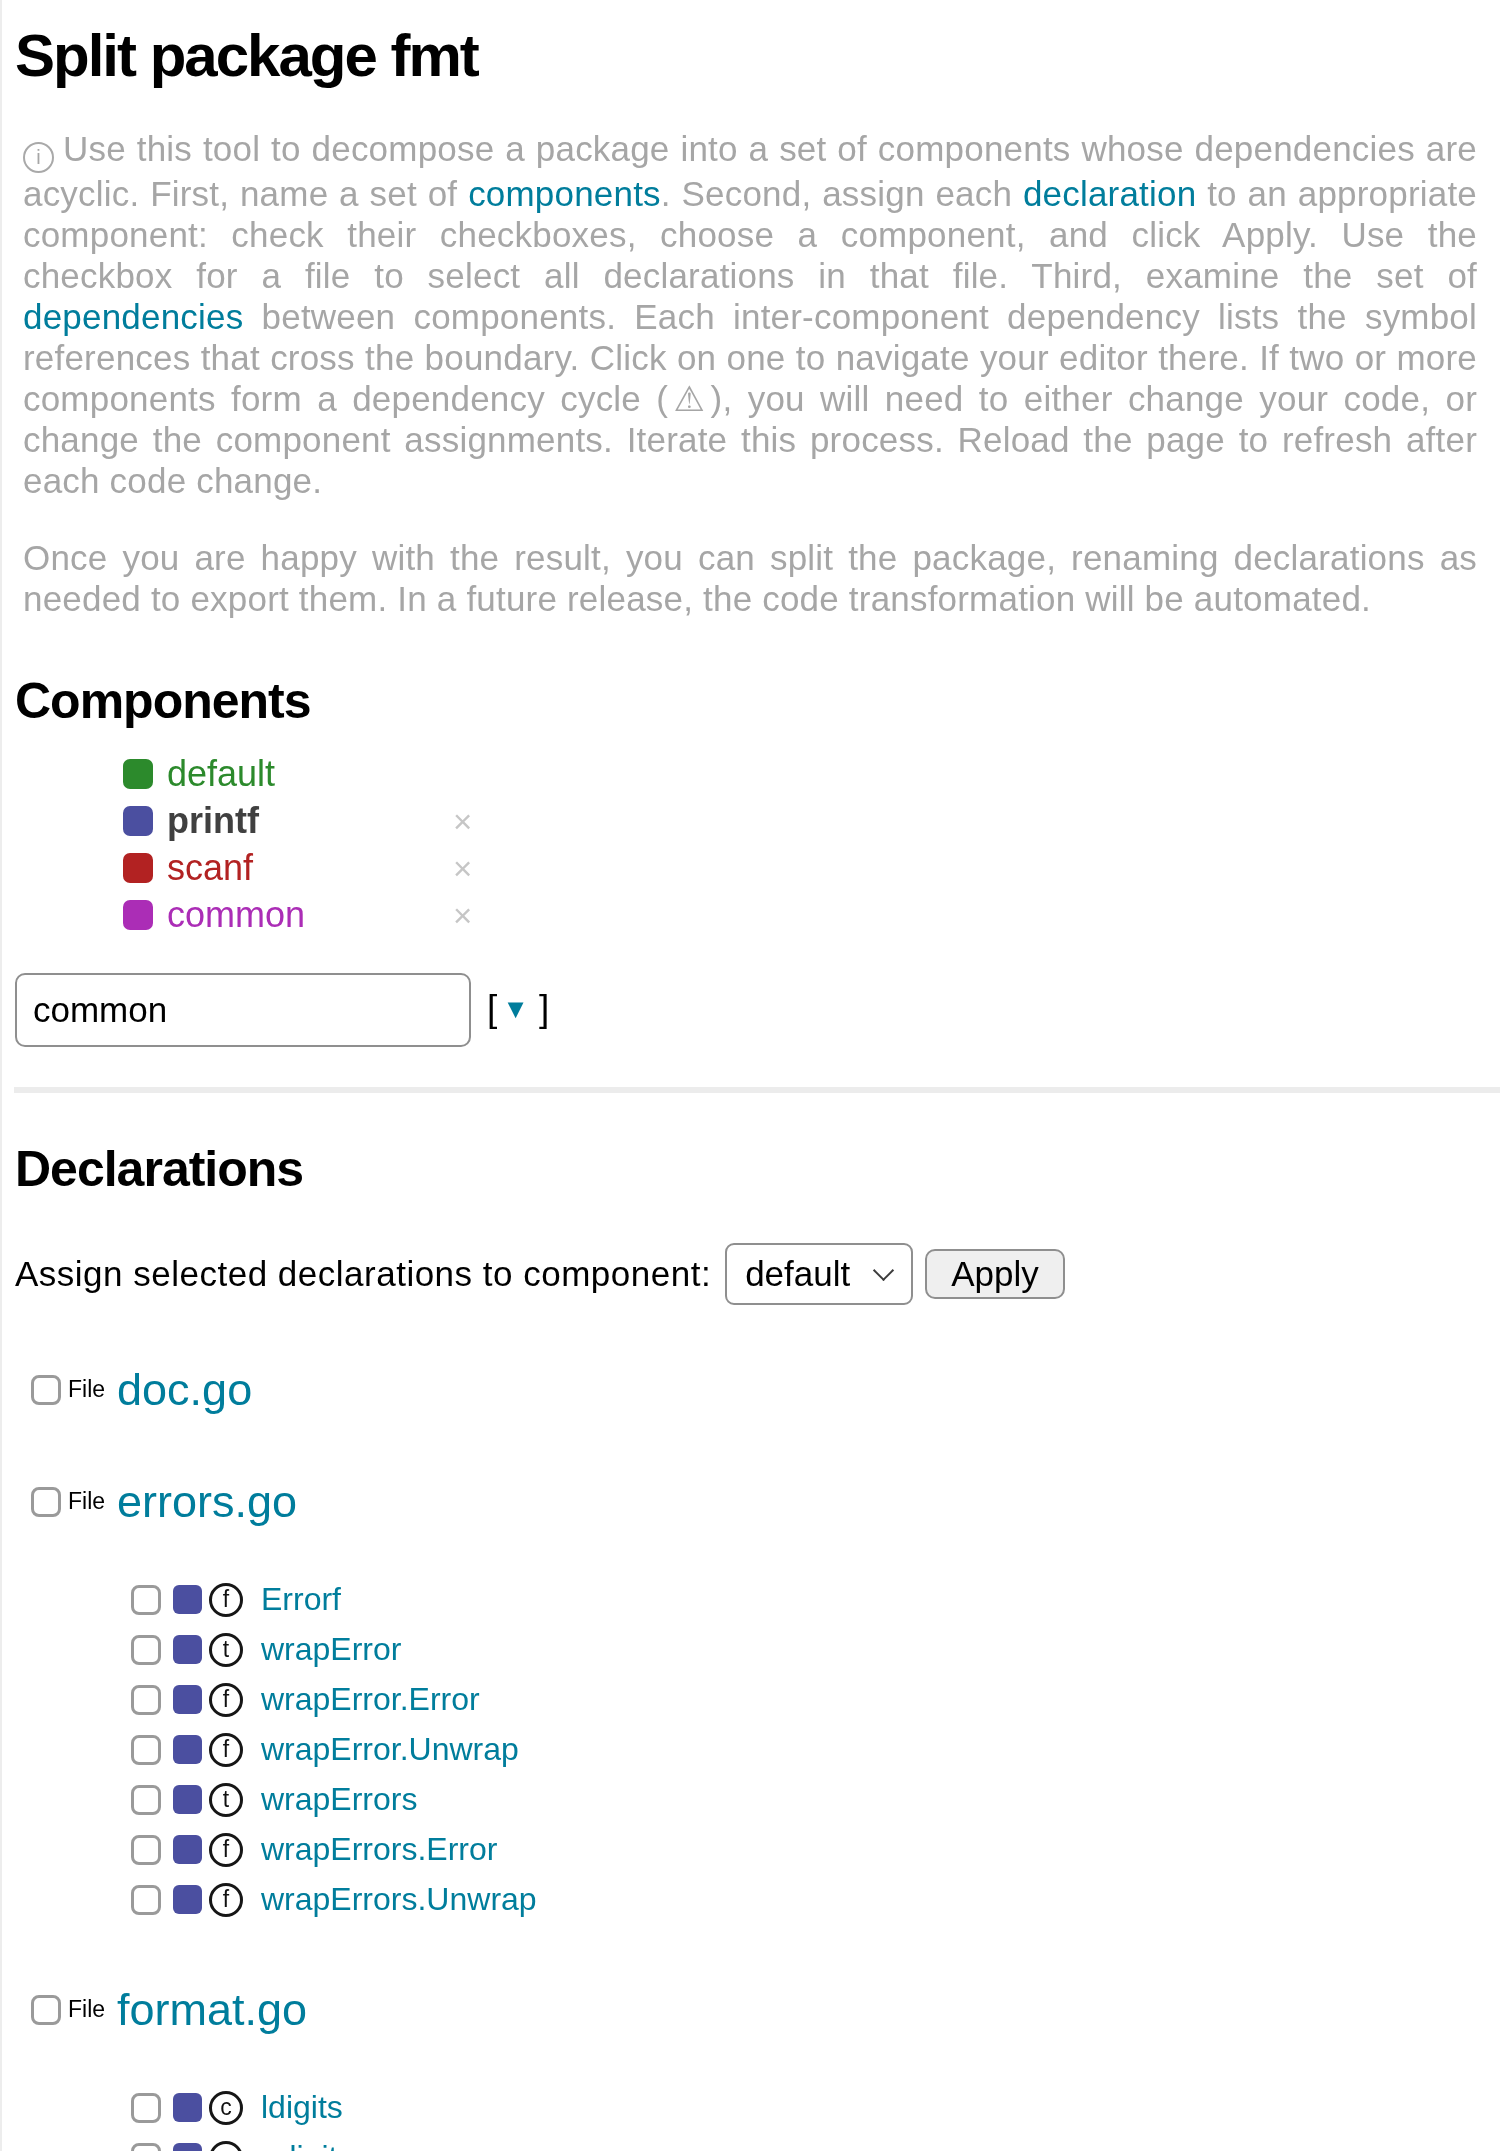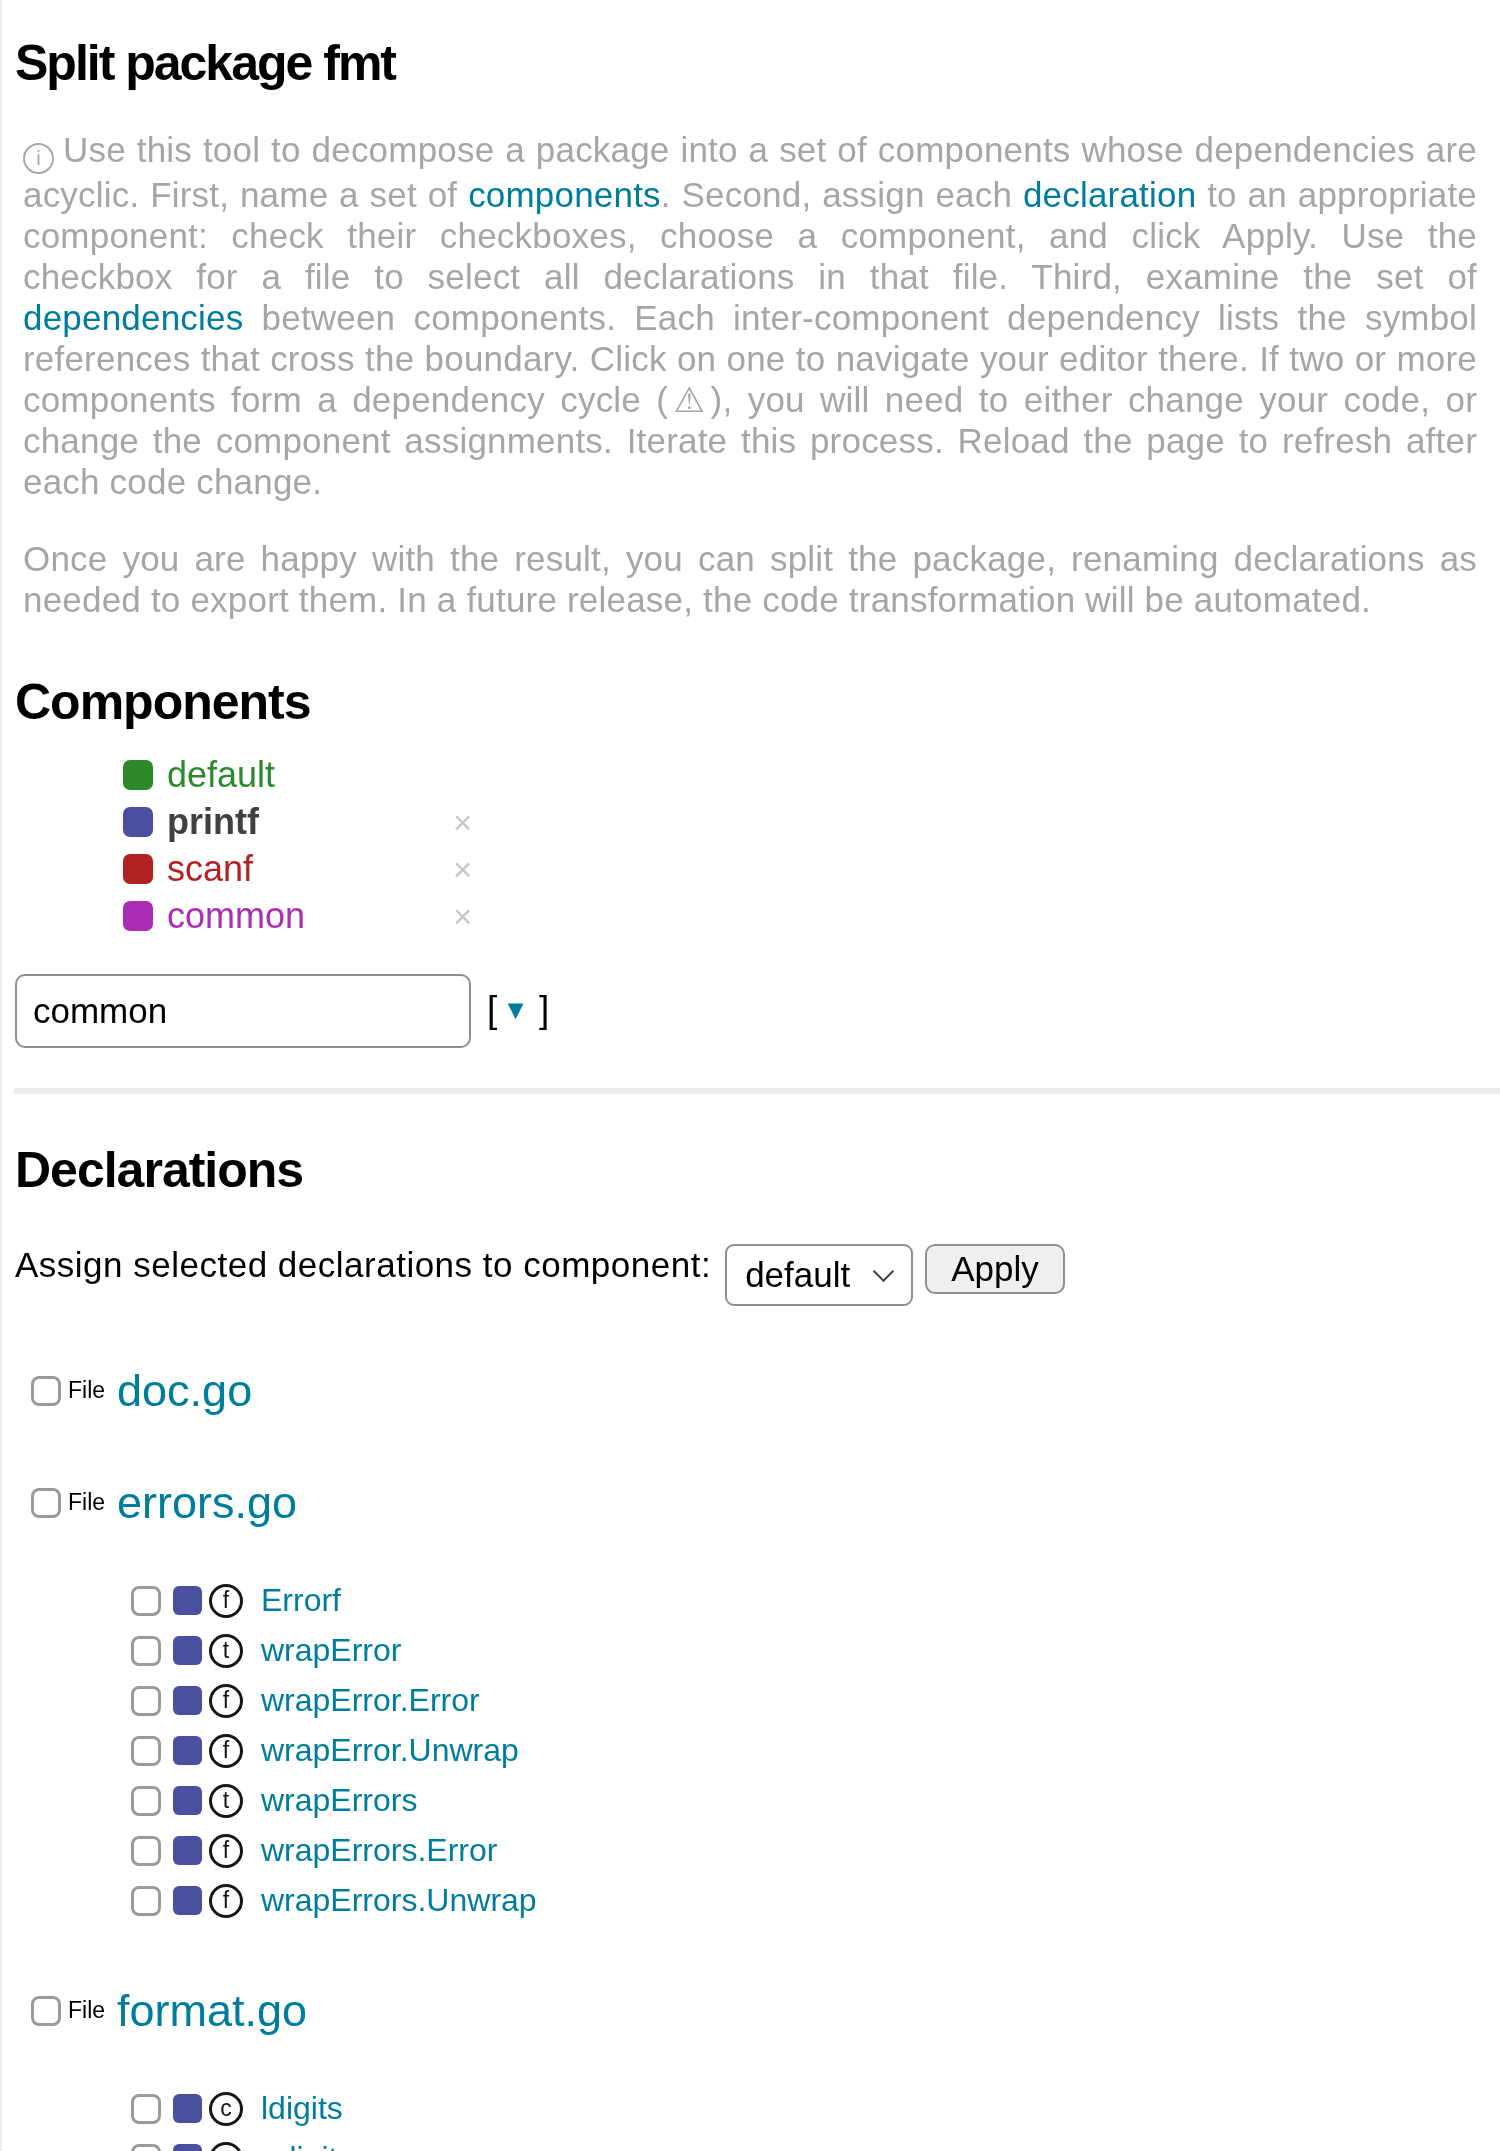--- a/index.html
+++ b/index.html
@@ -5,21 +5,21 @@
   html,body{background:#fff;}
   body{
     position:relative;
     width:1500px;height:2151px;
     margin:0;padding:12px 15px;box-sizing:border-box;
     overflow:hidden;
     font-family:"Liberation Sans","DejaVu Sans",sans-serif;
     font-size:35px;line-height:1.2;color:#000;
   }
   body::before{content:"";position:absolute;left:0;top:0;bottom:0;width:2px;background:#ededed;}
-  h1{font-size:50px;font-weight:700;margin:21px 0 0;letter-spacing:-2px;}
+  h1{font-size:60px;font-weight:700;margin:8px 0 0;letter-spacing:-2px;}
   h2{font-size:50px;font-weight:700;margin:52px 0 0;letter-spacing:-1px;}
   h2.decls{margin-top:46px;}
 
   p.intro{color:#a6a6a6;text-align:justify;margin:36px 8px 0;font-size:35px;line-height:41px;letter-spacing:.2px;}
   p.intro .ilink{color:#007d9c;}
   .info-icon{
     display:inline-flex;align-items:center;justify-content:center;
     width:27px;height:27px;border:2.5px solid #a9a9a9;border-radius:50%;
     font-size:20px;line-height:1;color:#a6a6a6;vertical-align:-3px;margin-right:9px;
   }
@@ -41,21 +41,21 @@
     background:#efefef;font-family:inherit;font-size:35px;color:#000;
     padding:0 26px;margin-left:22px;cursor:pointer;
   }
   .seedeps{margin-left:16px;font-size:37px;display:inline-flex;align-items:center;cursor:pointer;}
   .bracket{color:#000;}
   .tri{color:#007d9c;font-size:27px;margin:0 10px 0 5px;}
   .seedeps-label{color:#007d9c;}
 
   .divider{height:6px;background:#ececec;margin:40px -15px 0 -1px;}
 
-  .assign-row{display:flex;align-items:flex-start;margin-top:44px;}
+  .assign-row{display:flex;align-items:center;margin-top:44px;}
   .assign-label{font-size:35px;letter-spacing:.5px;}
   .select{
     display:inline-flex;align-items:center;height:62px;box-sizing:border-box;
     border:2.5px solid #8f8f8f;border-radius:9px;background:#fff;
     padding:0 18px;margin-left:14px;font-size:35px;cursor:pointer;
   }
   .chevron{width:13px;height:13px;border-right:2.5px solid #3c3c3c;border-bottom:2.5px solid #3c3c3c;
     transform:rotate(45deg);margin:-6px 2px 0 26px;}
   .btn.apply{height:50px;margin-left:12px;padding:0 24px;}
 

